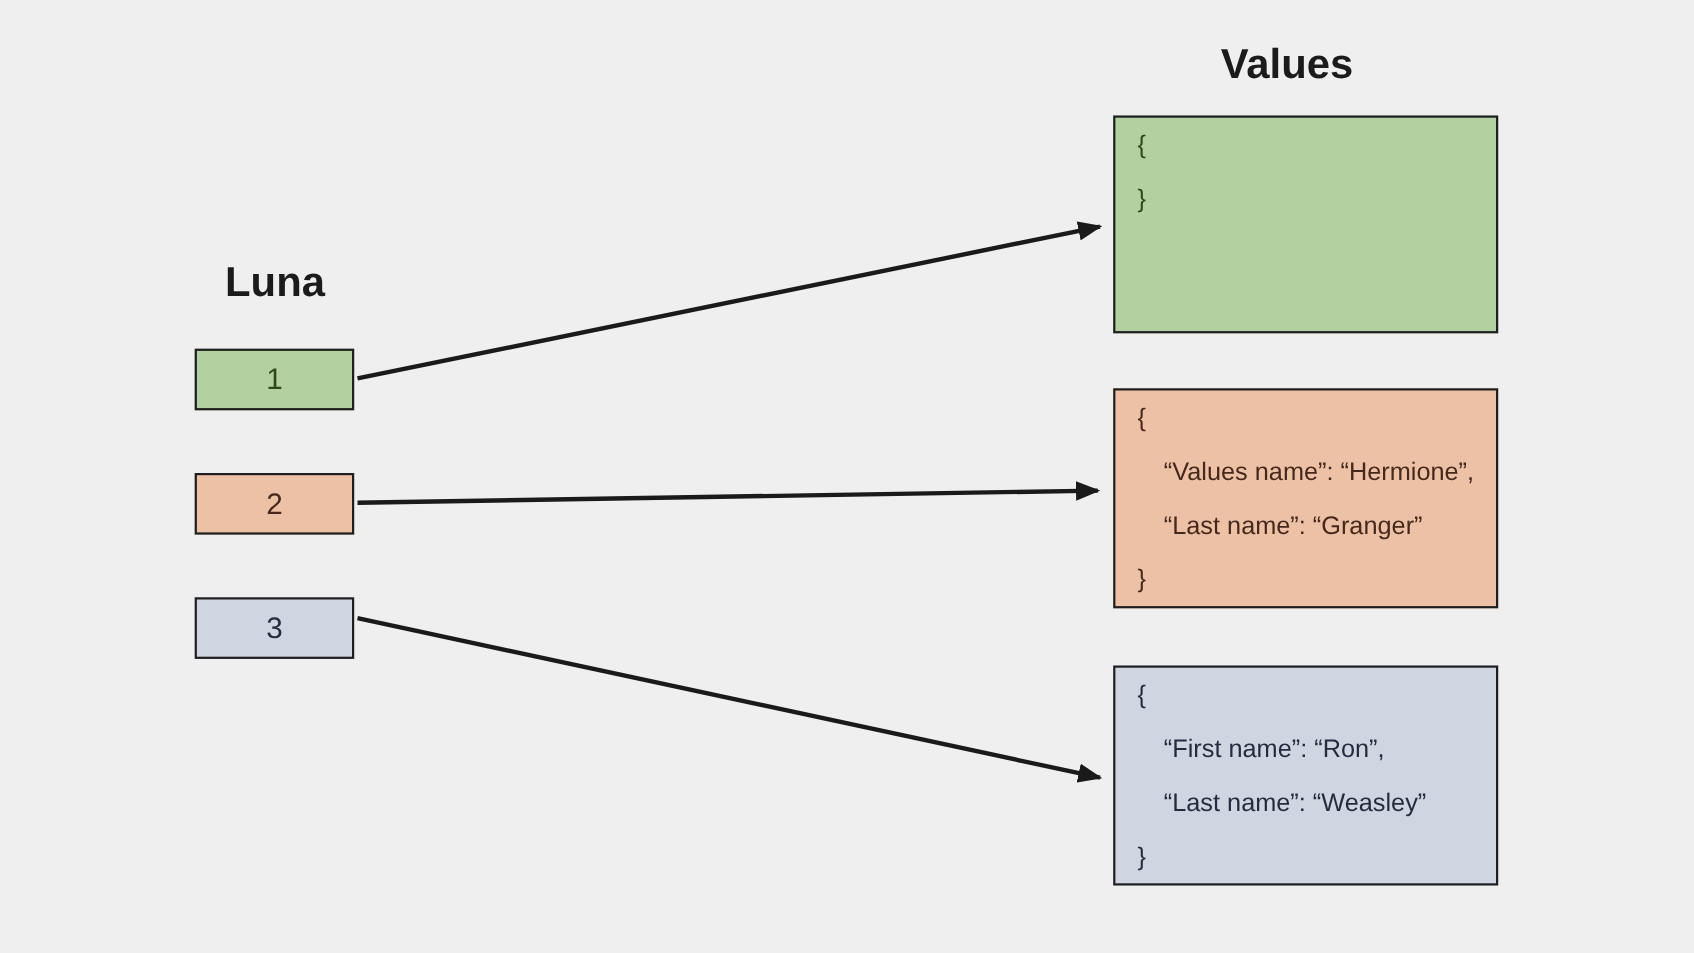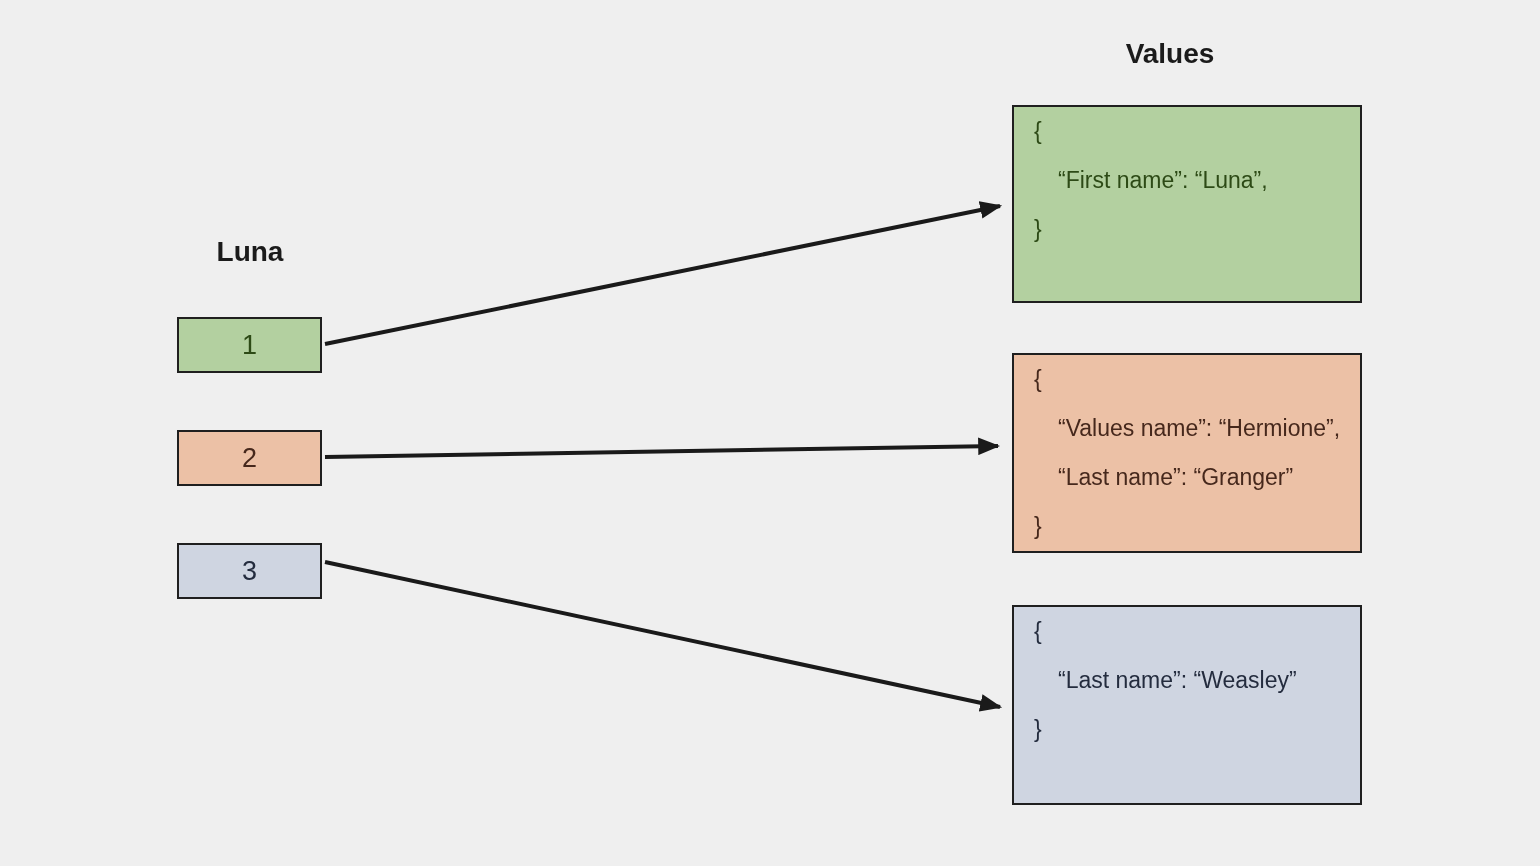--- a/index.html
+++ b/index.html
@@ -12,21 +12,21 @@
     font-family: "Liberation Sans", sans-serif;
   }
   .canvas {
     position: relative;
     width: 1540px;
     height: 866px;
     background: #efefef;
   }
   .title {
     position: absolute;
-    font-size: 28px;
+    font-size: 38px;
     font-weight: bold;
     color: #1b1b1b;
     text-align: center;
   }
   .title-keys {
     left: 175px;
     top: 236px;
     width: 150px;
   }
   .title-values {
@@ -105,30 +105,30 @@
   </div>
   <div class="key-box key-2">
     <span>2</span>
   </div>
   <div class="key-box key-3">
     <span>3</span>
   </div>
 
   <div class="value-box value-1">
     <div class="code-line">{</div>
-    <div class="code-line indented">“First name”: “Luna”,</div>
     <div class="code-line">}</div>
   </div>
 
   <div class="value-box value-2">
     <div class="code-line">{</div>
     <div class="code-line indented">“Values name”: “Hermione”,</div>
     <div class="code-line indented">“Last name”: “Granger”</div>
     <div class="code-line">}</div>
   </div>
 
   <div class="value-box value-3">
     <div class="code-line">{</div>
+    <div class="code-line indented">“First name”: “Ron”,</div>
     <div class="code-line indented">“Last name”: “Weasley”</div>
     <div class="code-line">}</div>
   </div>
 
 </div>
 
 </body></html>

